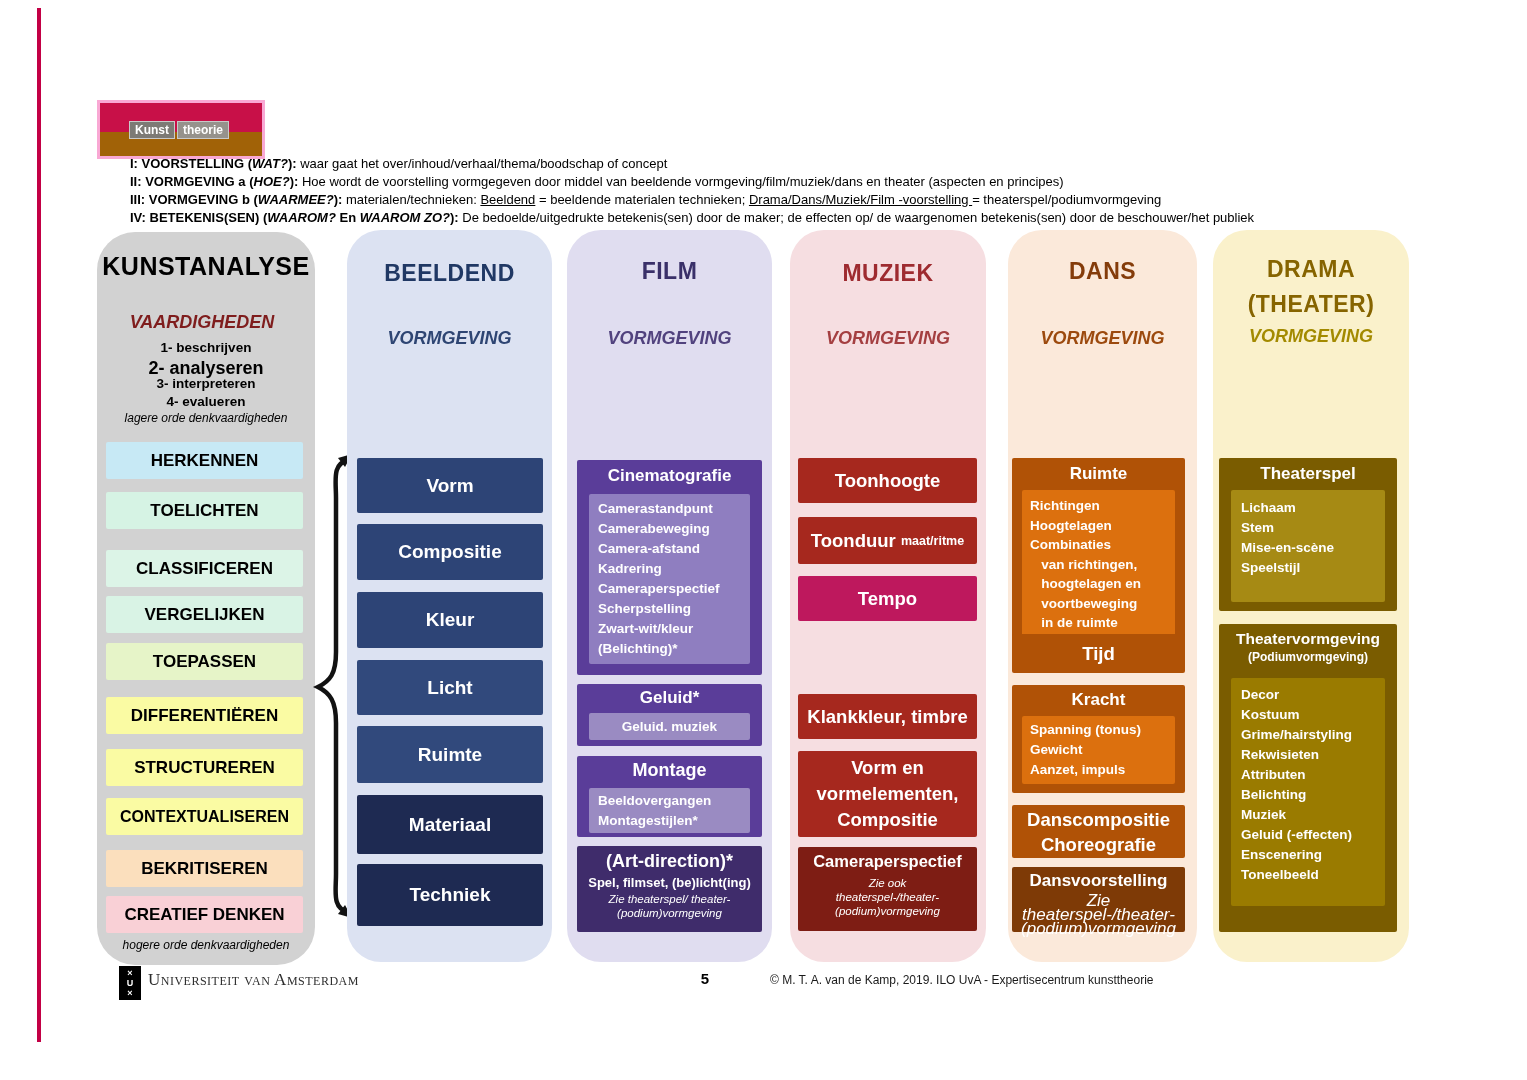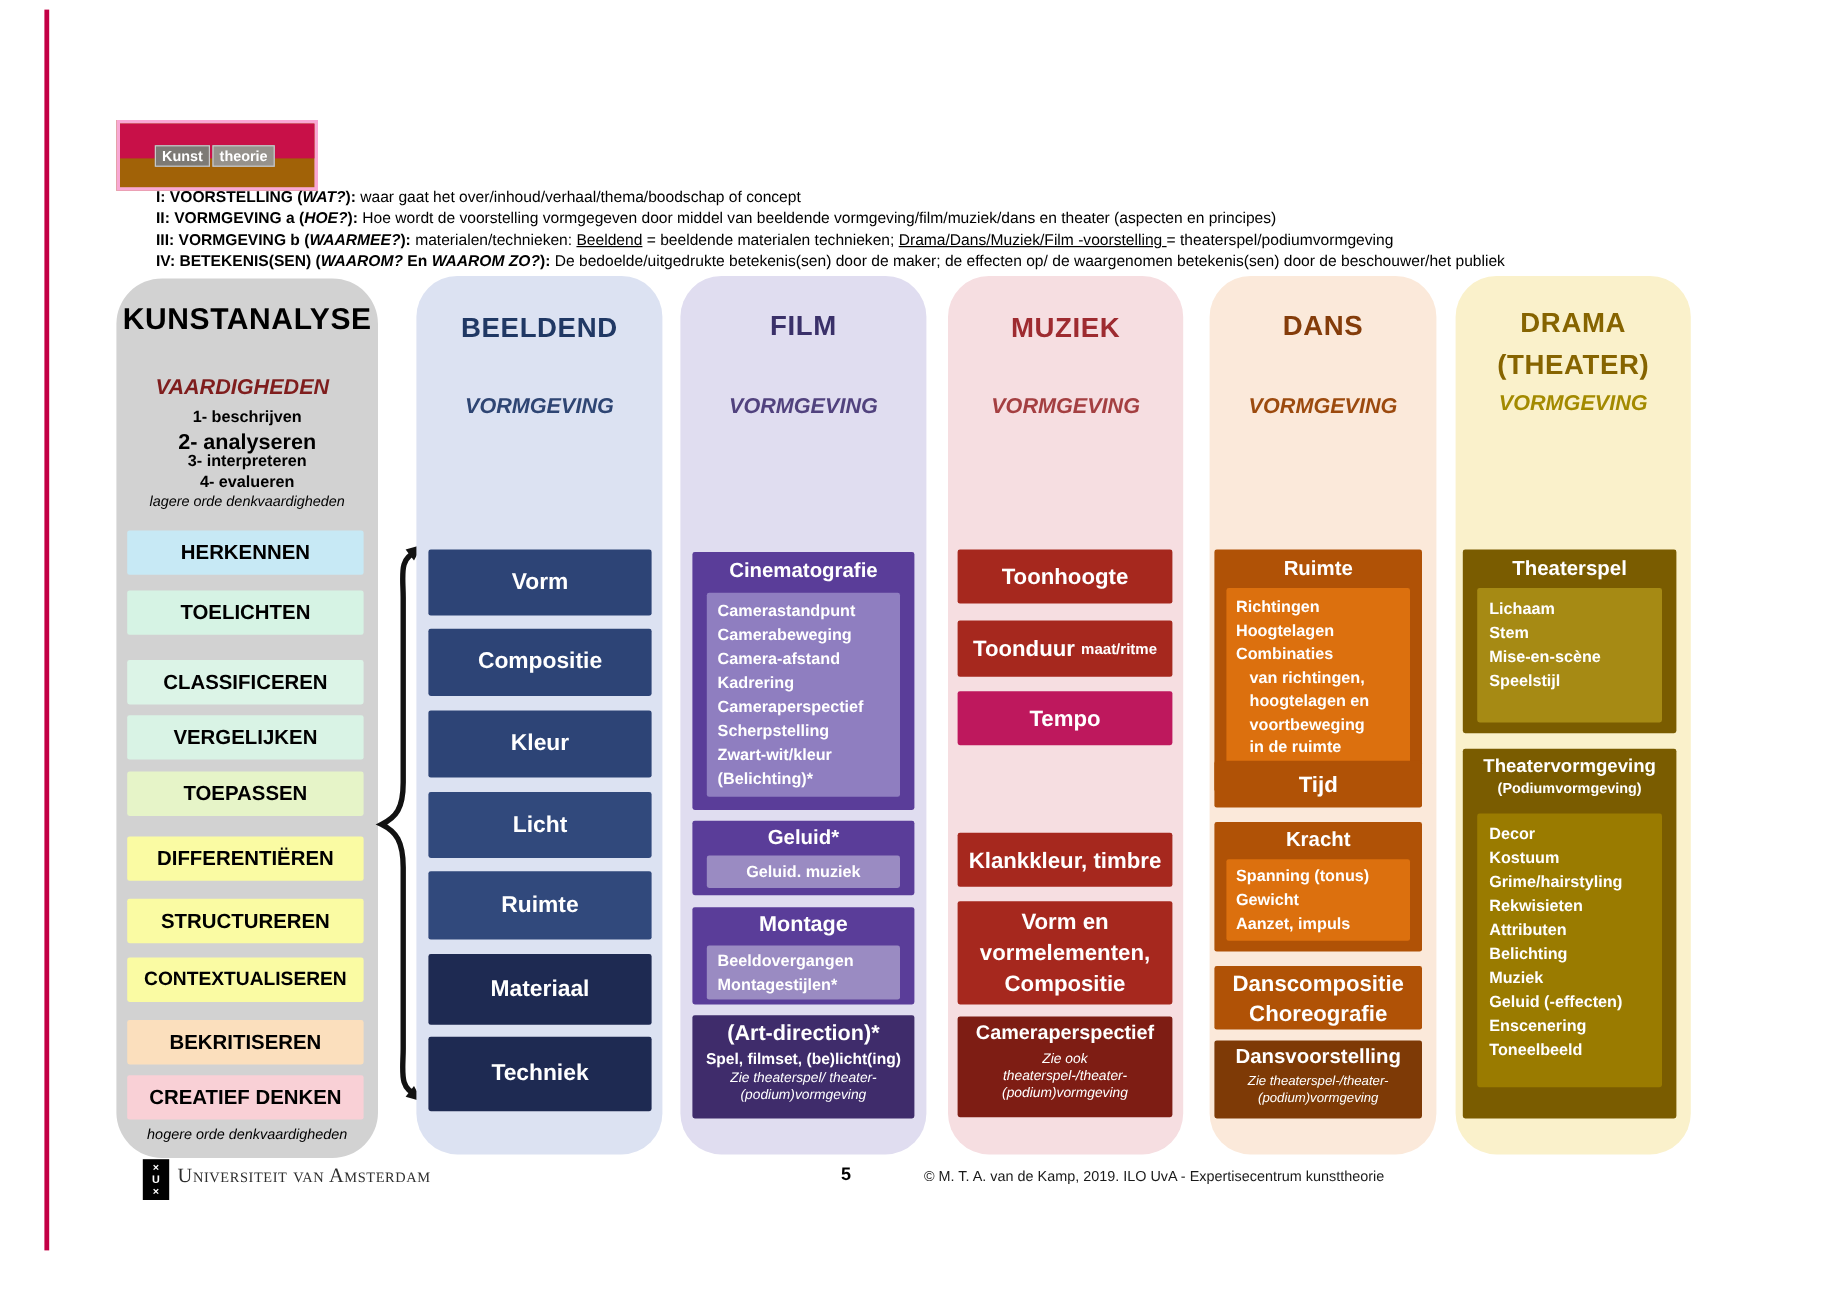--- a/index.html
+++ b/index.html
@@ -154,21 +154,21 @@
   <div class="hdrline" style="left:1012px;top:690px;width:173px;">Kracht</div>
   <div class="inner" style="left:1022px;top:716px;width:153px;height:68px;background:#DC700E;padding:4px 0 0 8px;box-sizing:border-box;">Spanning (tonus)
 Gewicht
 Aanzet, impuls</div>
 
   <div class="bbox ctr pre" style="left:1012px;top:805px;width:173px;height:53px;background:#B05206;font-size:18.5px;line-height:25px;">Danscompositie
 Choreografie</div>
 
   <div class="bbox" style="left:1012px;top:867px;width:173px;height:65px;background:#7E3A06;"></div>
   <div class="hdrline" style="left:1012px;top:871px;width:173px;font-size:17px;">Dansvoorstelling</div>
-  <div class="hdrline noteit pre" style="left:1012px;top:894px;width:173px;font-size:11px;line-height:14px;">Zie theaterspel-/theater-
+  <div class="hdrline noteit pre" style="left:1012px;top:894px;width:173px;font-size:17px;line-height:14px;">Zie theaterspel-/theater-
 (podium)vormgeving</div>
 
   <div class="col" style="left:1213px;top:230px;width:196px;height:732px;background:#FAF1CB;"></div>
   <div class="coltitle" style="left:1213px;top:256px;width:196px;color:#866400;">DRAMA</div>
   <div class="coltitle" style="left:1213px;top:291px;width:196px;color:#866400;">(THEATER)</div>
   <div class="colsub" style="left:1213px;top:326px;width:196px;color:#A38A00;">VORMGEVING</div>
 
   <div class="bbox" style="left:1219px;top:458px;width:178px;height:153px;background:#7A5C00;"></div>
   <div class="hdrline" style="left:1219px;top:464px;width:178px;">Theaterspel</div>
   <div class="inner" style="left:1231px;top:490px;width:154px;height:112px;background:#A68A14;padding:8px 0 0 10px;box-sizing:border-box;">Lichaam

